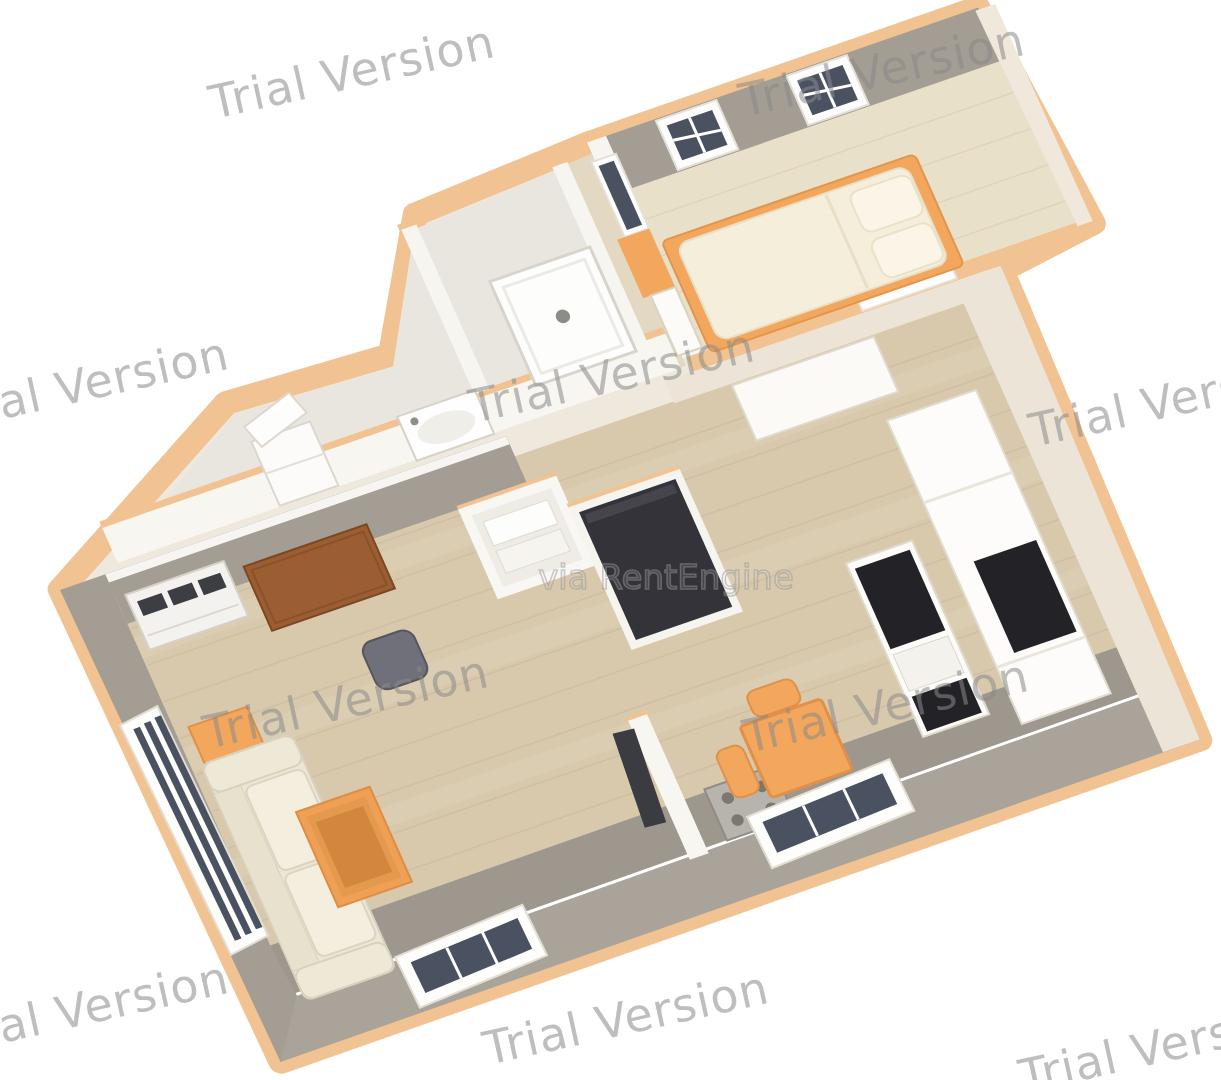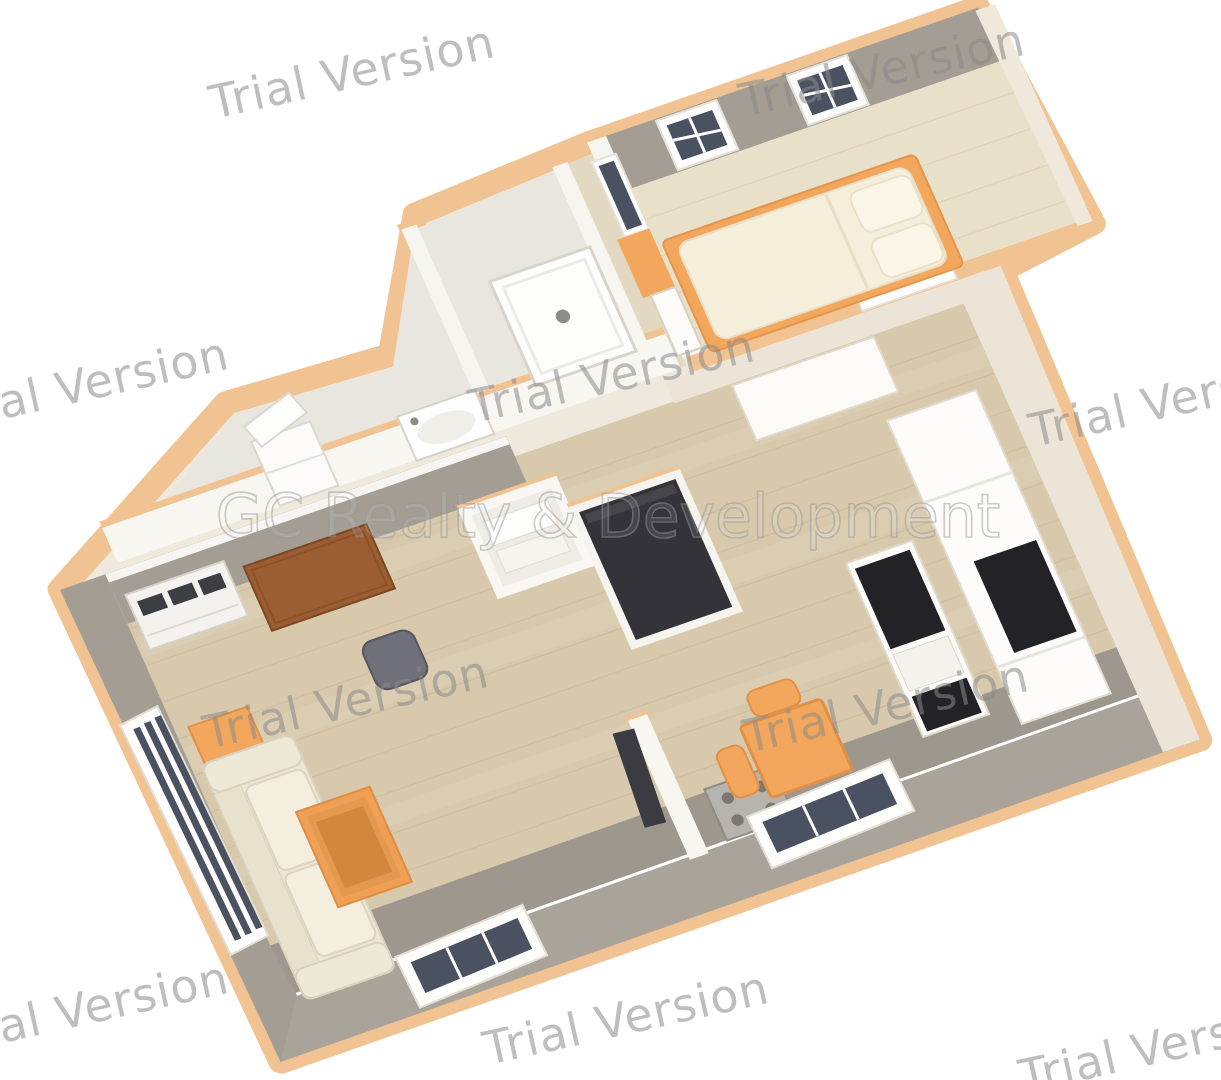--- a/index.html
+++ b/index.html
@@ -235,15 +235,15 @@
   <div class="wm" style="left:882px;top:70px">Trial Version</div>
   <div class="wm" style="left:86px;top:384px">Trial Version</div>
   <div class="wm" style="left:612px;top:376px">Trial Version</div>
   <div class="wm" style="left:1172px;top:400px">Trial Version</div>
   <div class="wm" style="left:346px;top:702px">Trial Version</div>
   <div class="wm" style="left:886px;top:706px">Trial Version</div>
   <div class="wm" style="left:86px;top:1008px">Trial Version</div>
   <div class="wm" style="left:626px;top:1018px">Trial Version</div>
   <div class="wm" style="left:1162px;top:1046px">Trial Version</div>
 
-  <div class="brand brand-line1" style="left:608px;top:516px">GC Realty &amp; Development</div>
+  <div class="brand brand-line2" style="left:666px;top:577px">via RentEngine</div>
 
 </div>
 
 </body></html>

